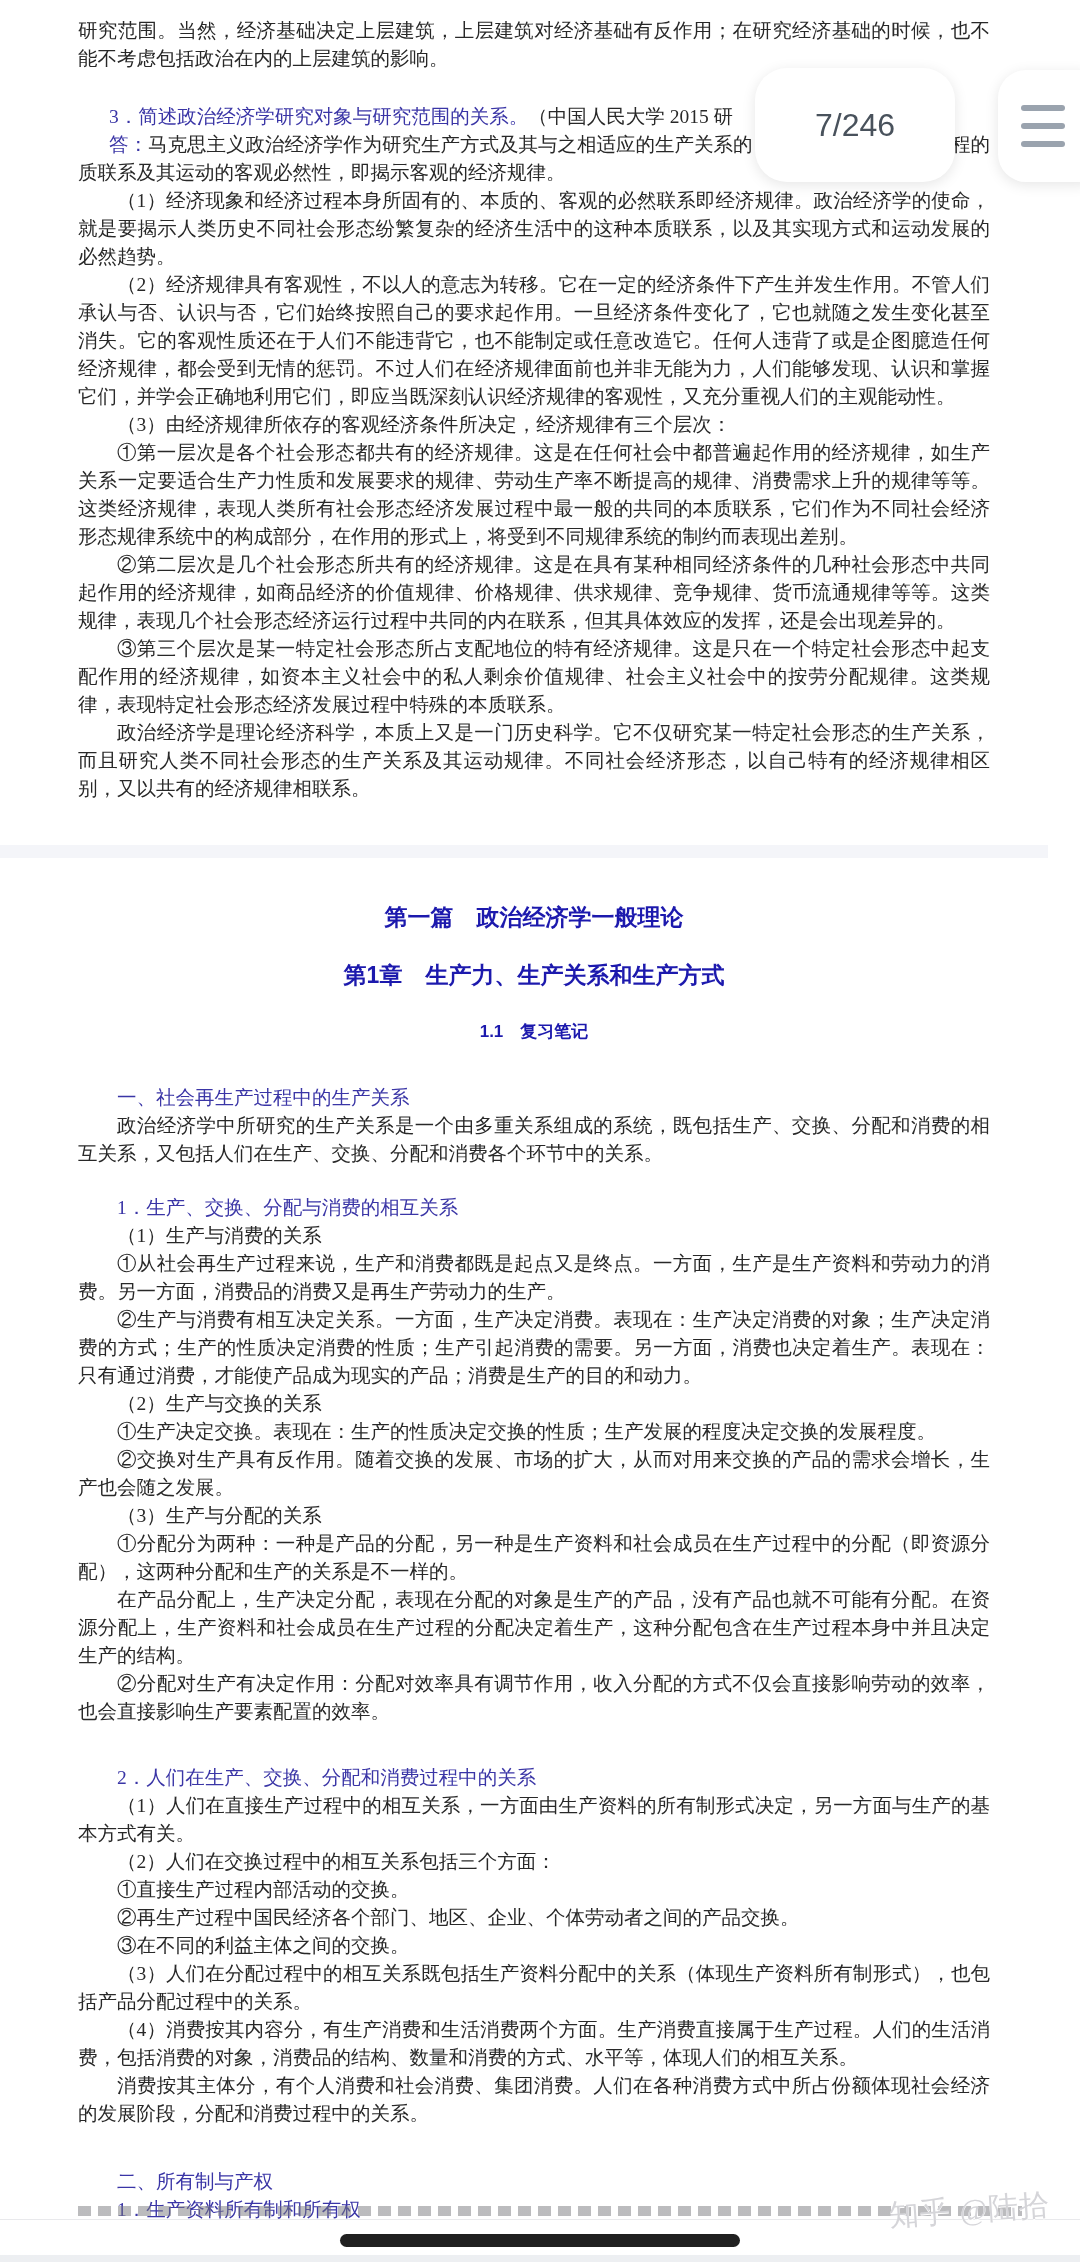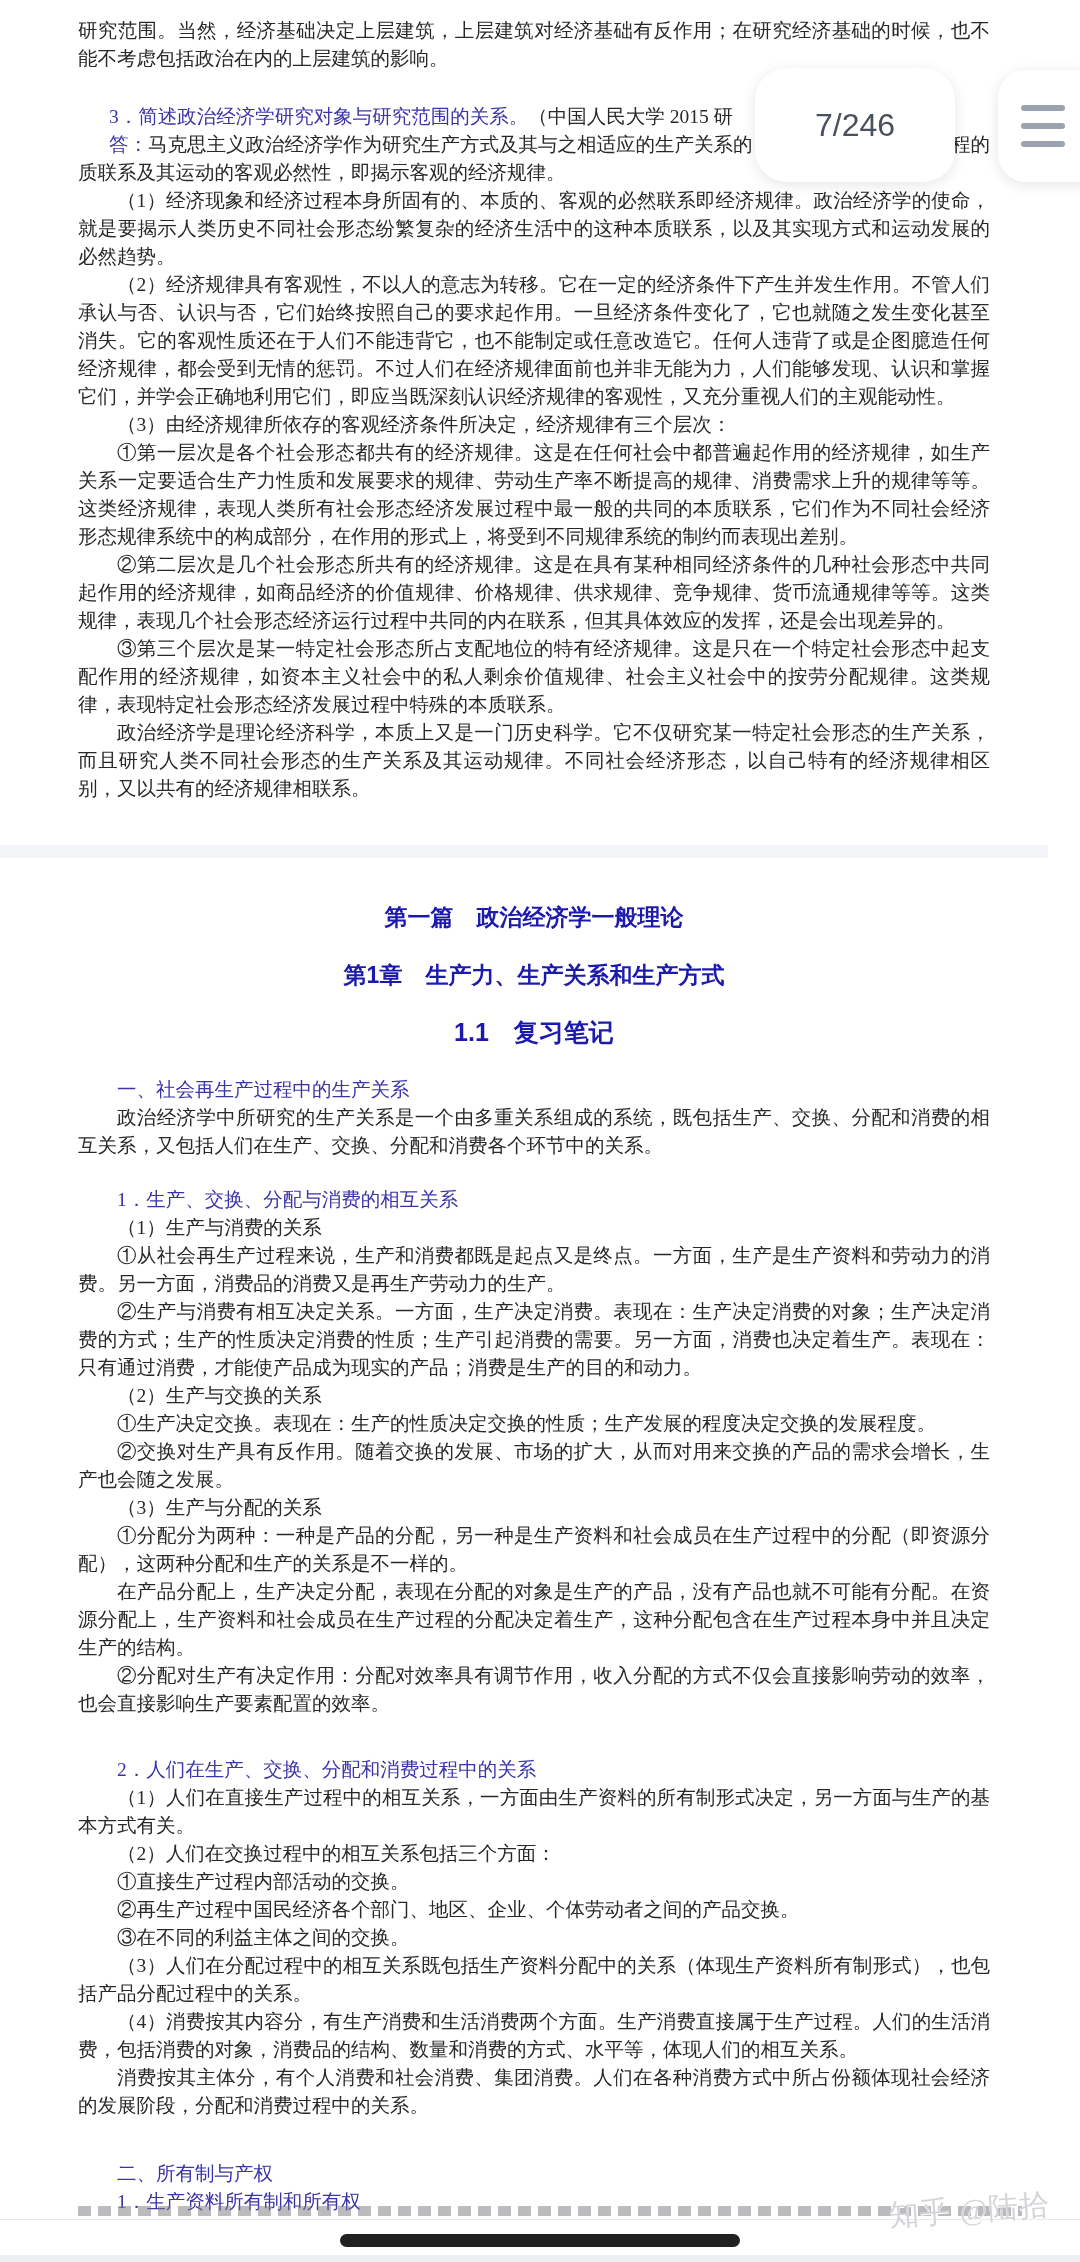--- a/index.html
+++ b/index.html
@@ -23,23 +23,23 @@
   .qline{margin-top:30px;white-space:nowrap;overflow:hidden;padding-left:31px;}
   .ansline{position:relative;white-space:nowrap;overflow:hidden;padding-left:31px;}
   .ansline .tail{position:absolute;right:0;top:0;}
   .page-gap{height:13px;background:#f4f5f9;margin-top:42px;}
   .h-center{
     text-align:center;font-family:"Liberation Sans","DejaVu Sans",sans-serif;
     font-weight:bold;color:#1c19ad;text-indent:0;
   }
   .part{font-size:23px;line-height:26px;margin-top:46px;text-align:center;}
   .chap{font-size:23px;line-height:26px;margin-top:32px;}
-  .sub{font-size:25px;line-height:24px;margin-top:32px;}
+  .sub{font-size:17px;line-height:24px;margin-top:32px;}
   .sec-h{color:#3a35a6;text-indent:2em;}
-  .sec-one{margin-top:32px;}
+  .sec-one{margin-top:40px;}
   .sec-num1{margin-top:26px;}
   .sec-num2{margin-top:38px;}
   .sec-two{margin-top:40px;}
   
   .pill{
     position:absolute;left:755px;top:68px;width:200px;height:114px;
     background:#ffffff;border-radius:32px;z-index:30;
     box-shadow:0 3px 14px rgba(0,0,0,.10);
     display:flex;align-items:center;justify-content:center;
     font-family:"Liberation Sans","DejaVu Sans",sans-serif;

